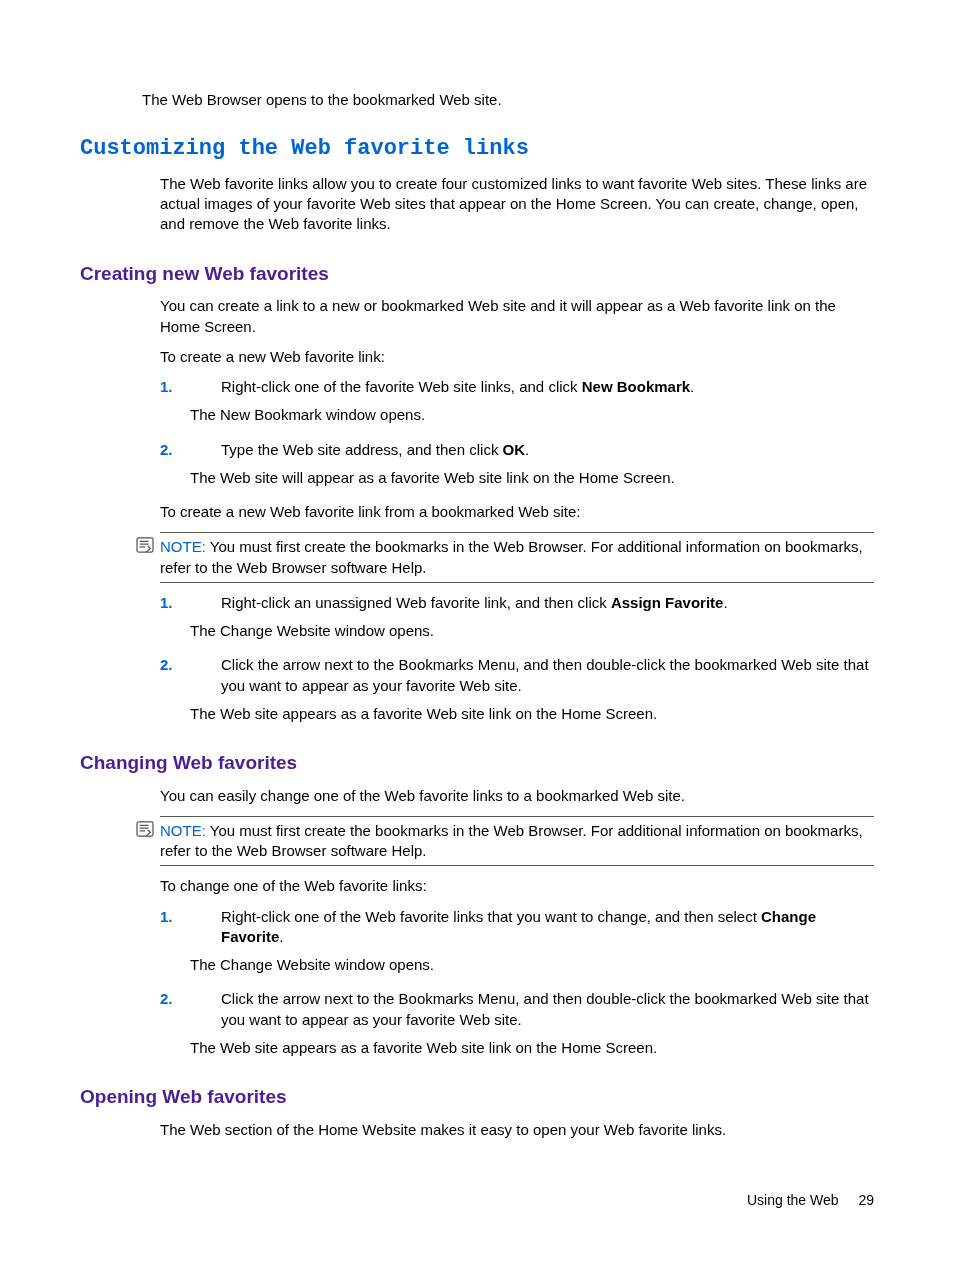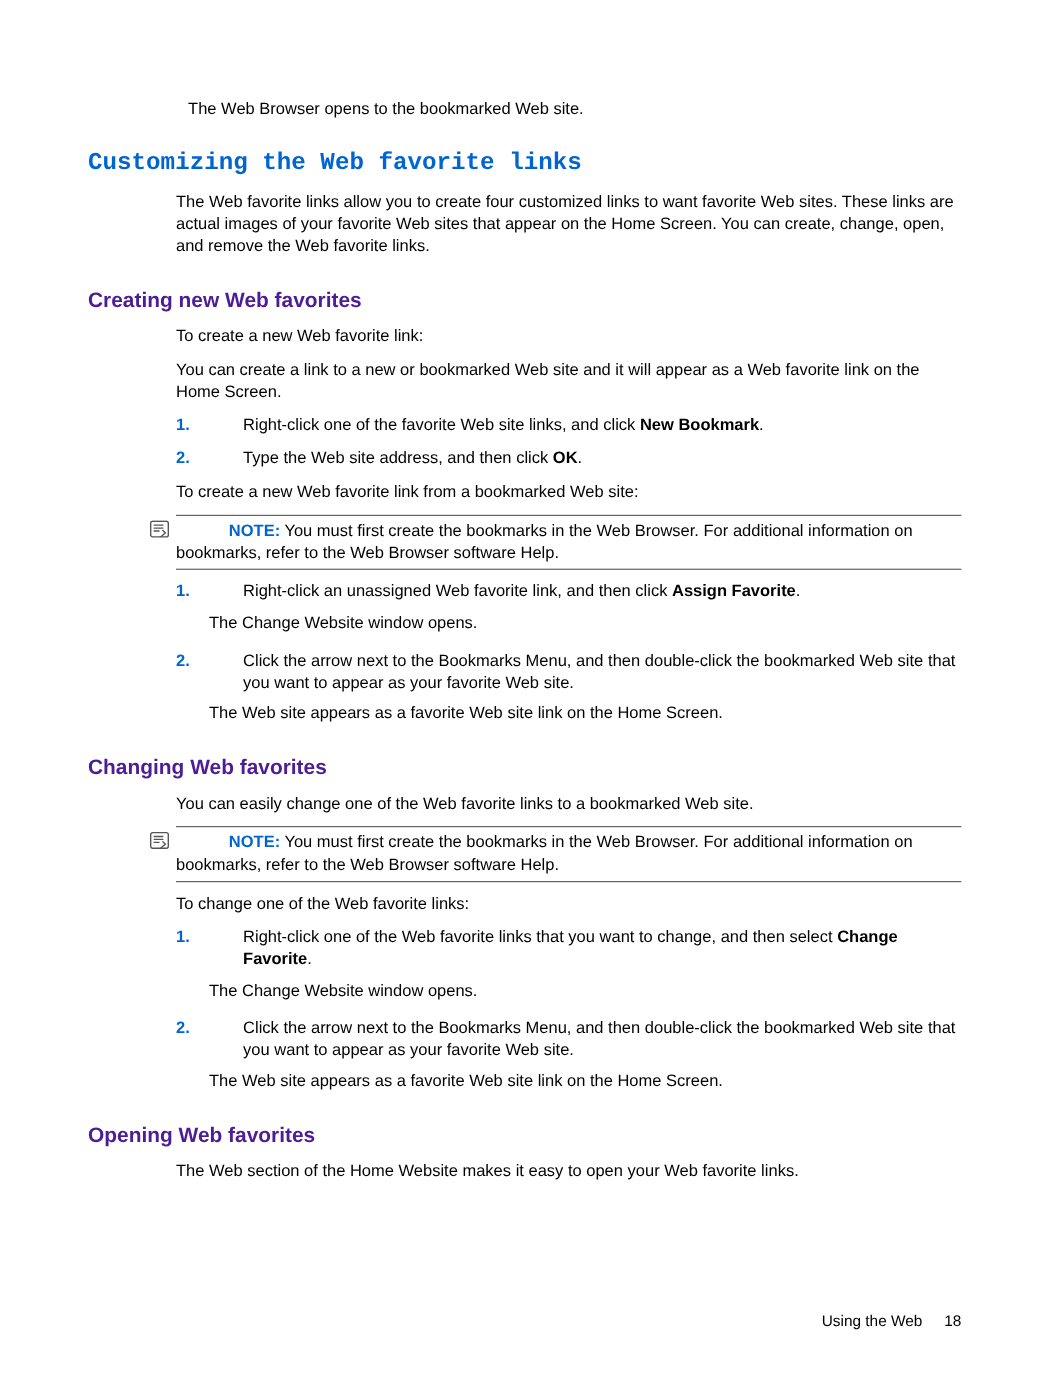--- a/index.html
+++ b/index.html
@@ -16,21 +16,21 @@
     min-height: 1270px;
     box-sizing: border-box;
     padding: 80px 80px 60px 80px;
     position: relative;
   }
   .body-indent {
     margin-left: 80px;
     margin-right: 0;
   }
   .body-indent-2 {
-    margin-left: 91px;
+    margin-left: 62px;
     margin-right: 0;
   }
   h1 {
     color: #0065d1;
     font-size: 22px;
     font-weight: bold;
     margin: 24px 0 10px 0;
     font-family: Liberation Mono, monospace;
   }
   h2 {
@@ -68,22 +68,21 @@
   }
   .note-icon {
     position: absolute;
     left: -24px;
     top: 4px;
     width: 18px;
     height: 16px;
   }
   .note-label {
     color: #0065d1;
-    font-weight: bold;
-    margin-left: 48px;
+    font-weight: normal;
   }
   .footer {
     position: absolute;
     bottom: 60px;
     right: 80px;
     font-size: 14px;
   }
   .footer .pn { margin-left: 16px; }
   b { font-weight: bold; }
 </style>
@@ -91,40 +90,42 @@
 <body>
 
 <div class="page">
 
   <p class="body-indent-2">The Web Browser opens to the bookmarked Web site.</p>
 
   <h1>Customizing the Web favorite links</h1>
   <p class="body-indent">The Web favorite links allow you to create four customized links to want favorite Web sites. These links are actual images of your favorite Web sites that appear on the Home Screen. You can create, change, open, and remove the Web favorite links.</p>
 
   <h2>Creating new Web favorites</h2>
+  <p class="body-indent">You can create a link to a new or bookmarked Web site and it will appear as a Web favorite link on the Home Screen.</p>
   <p class="body-indent">To create a new Web favorite link:</p>
-  <p class="body-indent">You can create a link to a new or bookmarked Web site and it will appear as a Web favorite link on the Home Screen.</p>
 
   <div class="ol">
     <div class="ol-row">
       <div class="ol-num">1.</div>
       <div class="ol-content">
         <span>Right-click one of the favorite Web site links, and click </span><b>New Bookmark</b><span>.</span>
       </div>
     </div>
   </div>
+  <p class="ol-result">The New Bookmark window opens.</p>
 
   <div class="ol">
     <div class="ol-row">
       <div class="ol-num">2.</div>
       <div class="ol-content">
         <span>Type the Web site address, and then click </span><b>OK</b><span>.</span>
       </div>
     </div>
   </div>
+  <p class="ol-result">The Web site will appear as a favorite Web site link on the Home Screen.</p>
 
   <p class="body-indent">To create a new Web favorite link from a bookmarked Web site:</p>
 
   <div class="note-box">
     <svg class="note-icon" viewBox="0 0 20 18">
       <rect x="1" y="1" width="18" height="16" rx="2" fill="none" stroke="#555" stroke-width="1.4"></rect>
       <path d="M4 5 H14 M4 8 H14 M4 11 H10" stroke="#555" stroke-width="1.4" fill="none"></path>
       <path d="M13 10 L16 13 L11 17" stroke="#555" stroke-width="1.4" fill="none"></path>
     </svg>
     <span class="note-label">NOTE:</span>
@@ -182,15 +183,15 @@
       <div class="ol-content">Click the arrow next to the Bookmarks Menu, and then double-click the bookmarked Web site that you want to appear as your favorite Web site.</div>
     </div>
   </div>
   <p class="ol-result">The Web site appears as a favorite Web site link on the Home Screen.</p>
 
   <h2>Opening Web favorites</h2>
   <p class="body-indent">The Web section of the Home Website makes it easy to open your Web favorite links.</p>
 
   <div class="footer">
     <span>Using the Web</span>
-    <span class="pn">18</span>
+    <span class="pn">29</span>
   </div>
 </div>
 
 </body></html>

